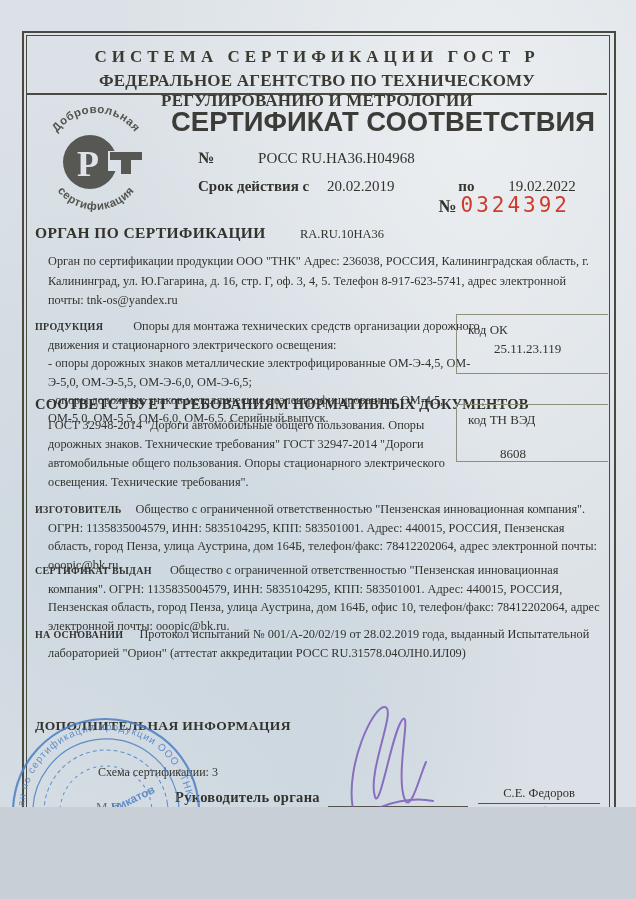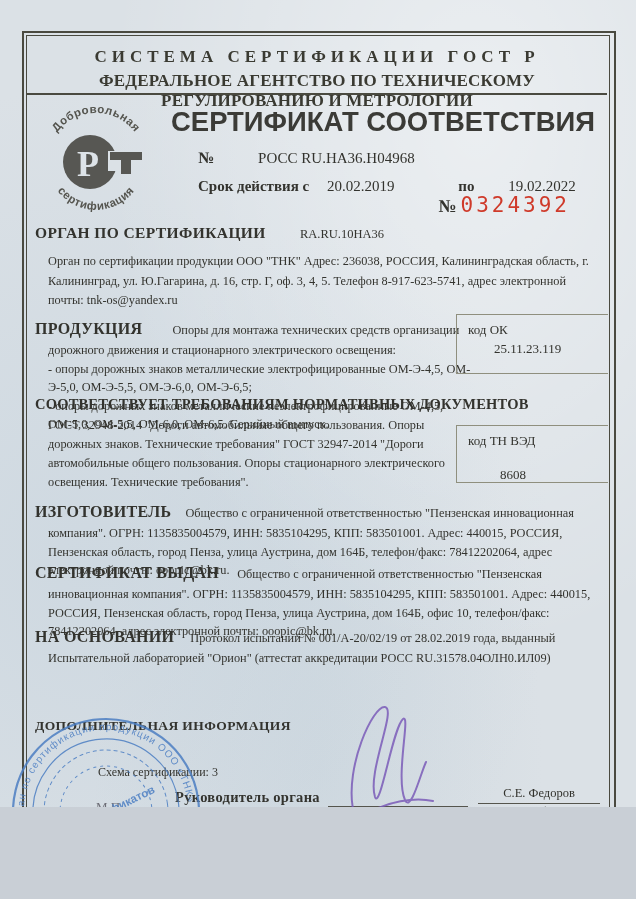--- a/index.html
+++ b/index.html
@@ -25,30 +25,30 @@
   .no-row .val{position:absolute;left:60px;top:1px;font-size:15px;white-space:nowrap;font-weight:normal;}
   .term-row{left:198px;top:178px;font-size:15px;font-weight:bold;white-space:nowrap;}
   .term-row .date{font-weight:normal;}
   .blank-no{left:430px;top:193px;width:140px;text-align:right;white-space:nowrap;}
   .blank-no .nsign{font-size:18px;font-weight:bold;color:#33332e;}
   .blank-no .digits{font-family:"DejaVu Sans Mono",monospace;font-size:21px;letter-spacing:3px;}
   .organ-label{left:35px;top:224px;font-size:15.5px;font-weight:bold;letter-spacing:.4px;}
   .organ-code{left:300px;top:227px;font-size:12.5px;}
   .organ-text{left:48px;top:252px;width:548px;font-size:12.3px;line-height:1.6;}
   .section-p{font-size:12.3px;line-height:1.5;padding-left:13px;text-indent:-13px;}
-  .section-p .slabel{font-weight:bold;font-size:16px;letter-spacing:.3px;}
+  .section-p .slabel{font-weight:bold;font-size:10px;letter-spacing:.3px;}
   .pre{white-space:pre-line;}
   .product-p{left:35px;top:305px;width:432px;}
   .conf-label{left:35px;top:396px;font-size:14.5px;font-weight:bold;letter-spacing:.2px;}
   .conf-text{left:48px;top:416px;width:420px;font-size:12.3px;line-height:1.55;}
   .code-box{border-top:1px solid #8f8f7e;border-left:1px solid #8f8f7e;border-bottom:1px solid #8f8f7e;
     font-size:13px;padding:7px 0 0 11px;box-sizing:border-box;}
   .code-box .cval{display:block;margin-top:3px;padding-left:26px;}
   .kod-ok{left:456px;top:314px;width:152px;height:60px;}
-  .kod-tnved{left:456px;top:425px;width:152px;height:58px;}
+  .kod-tnved{left:456px;top:404px;width:152px;height:58px;}
   .manufacturer-p{left:35px;top:488px;width:562px;}
   .issued-p{left:35px;top:549px;width:562px;}
   .basis-p{left:35px;top:613px;width:562px;}
   .addinfo-label{left:35px;top:718px;font-size:13.5px;font-weight:bold;letter-spacing:.4px;}
   .scheme{left:98px;top:765px;font-size:12px;z-index:1;}
   .sig-role{font-size:14.5px;font-weight:bold;letter-spacing:.3px;}
   .role1{left:175px;top:789px;}
   .role2{left:175px;top:827px;}
   .sig-line{border-top:1px solid #55554d;text-align:center;font-size:7.5px;color:#55554d;padding-top:1px;}
   .line1{left:328px;top:806px;width:140px;}

